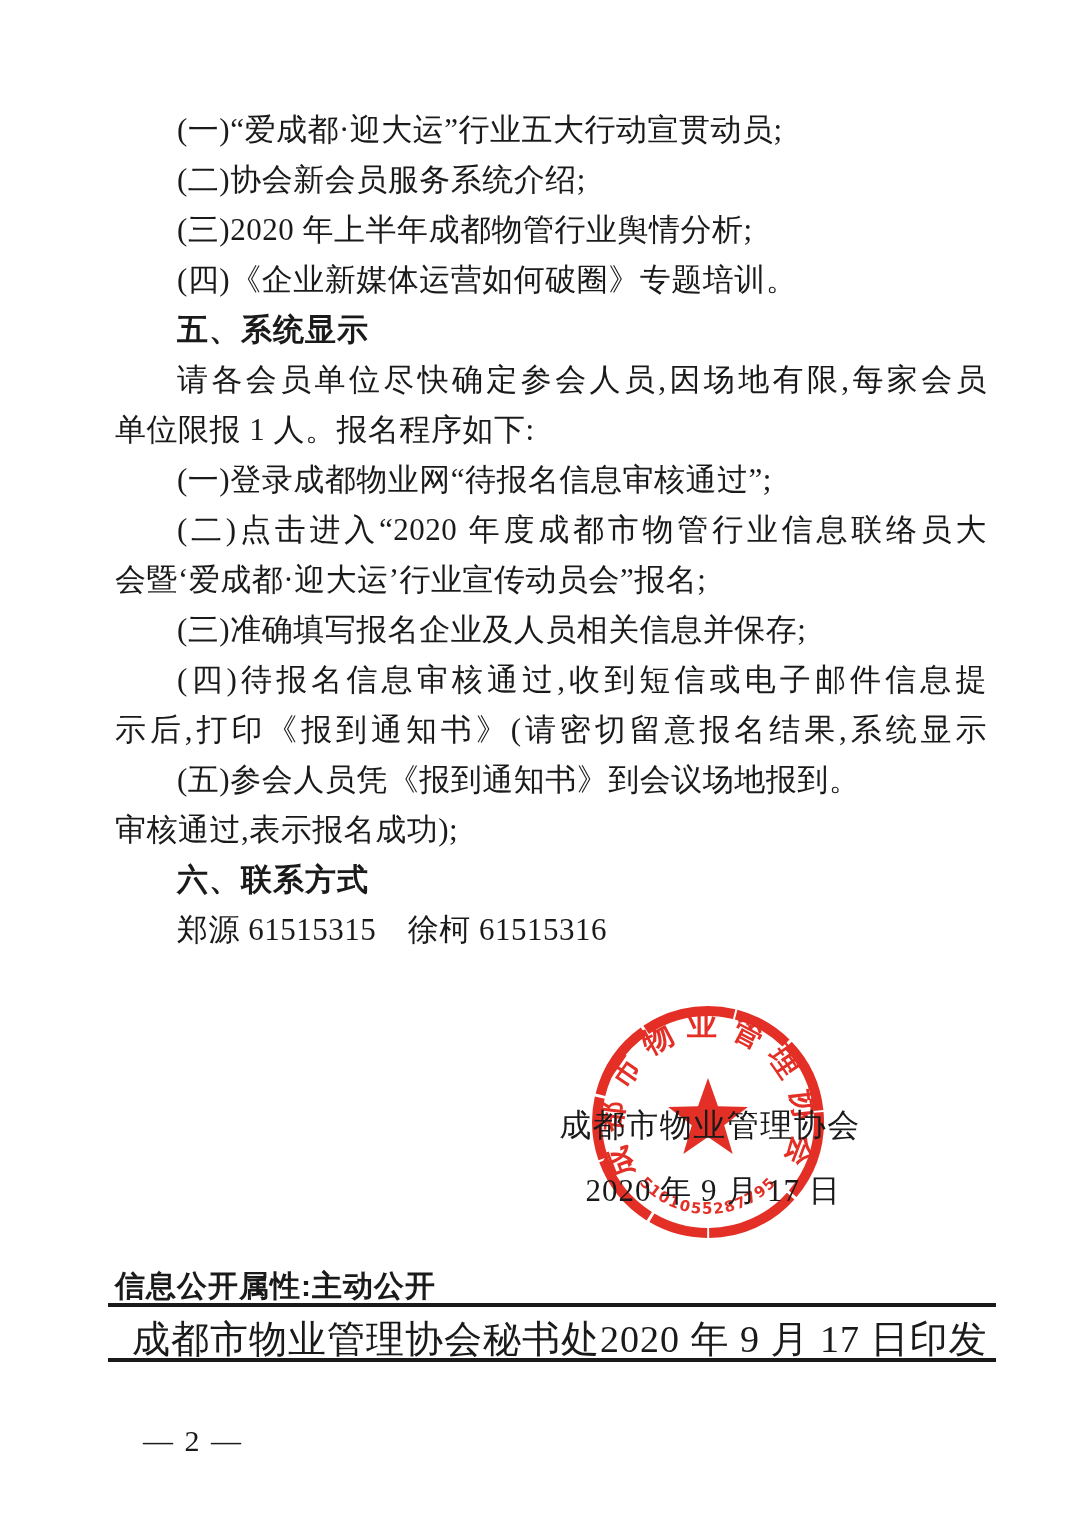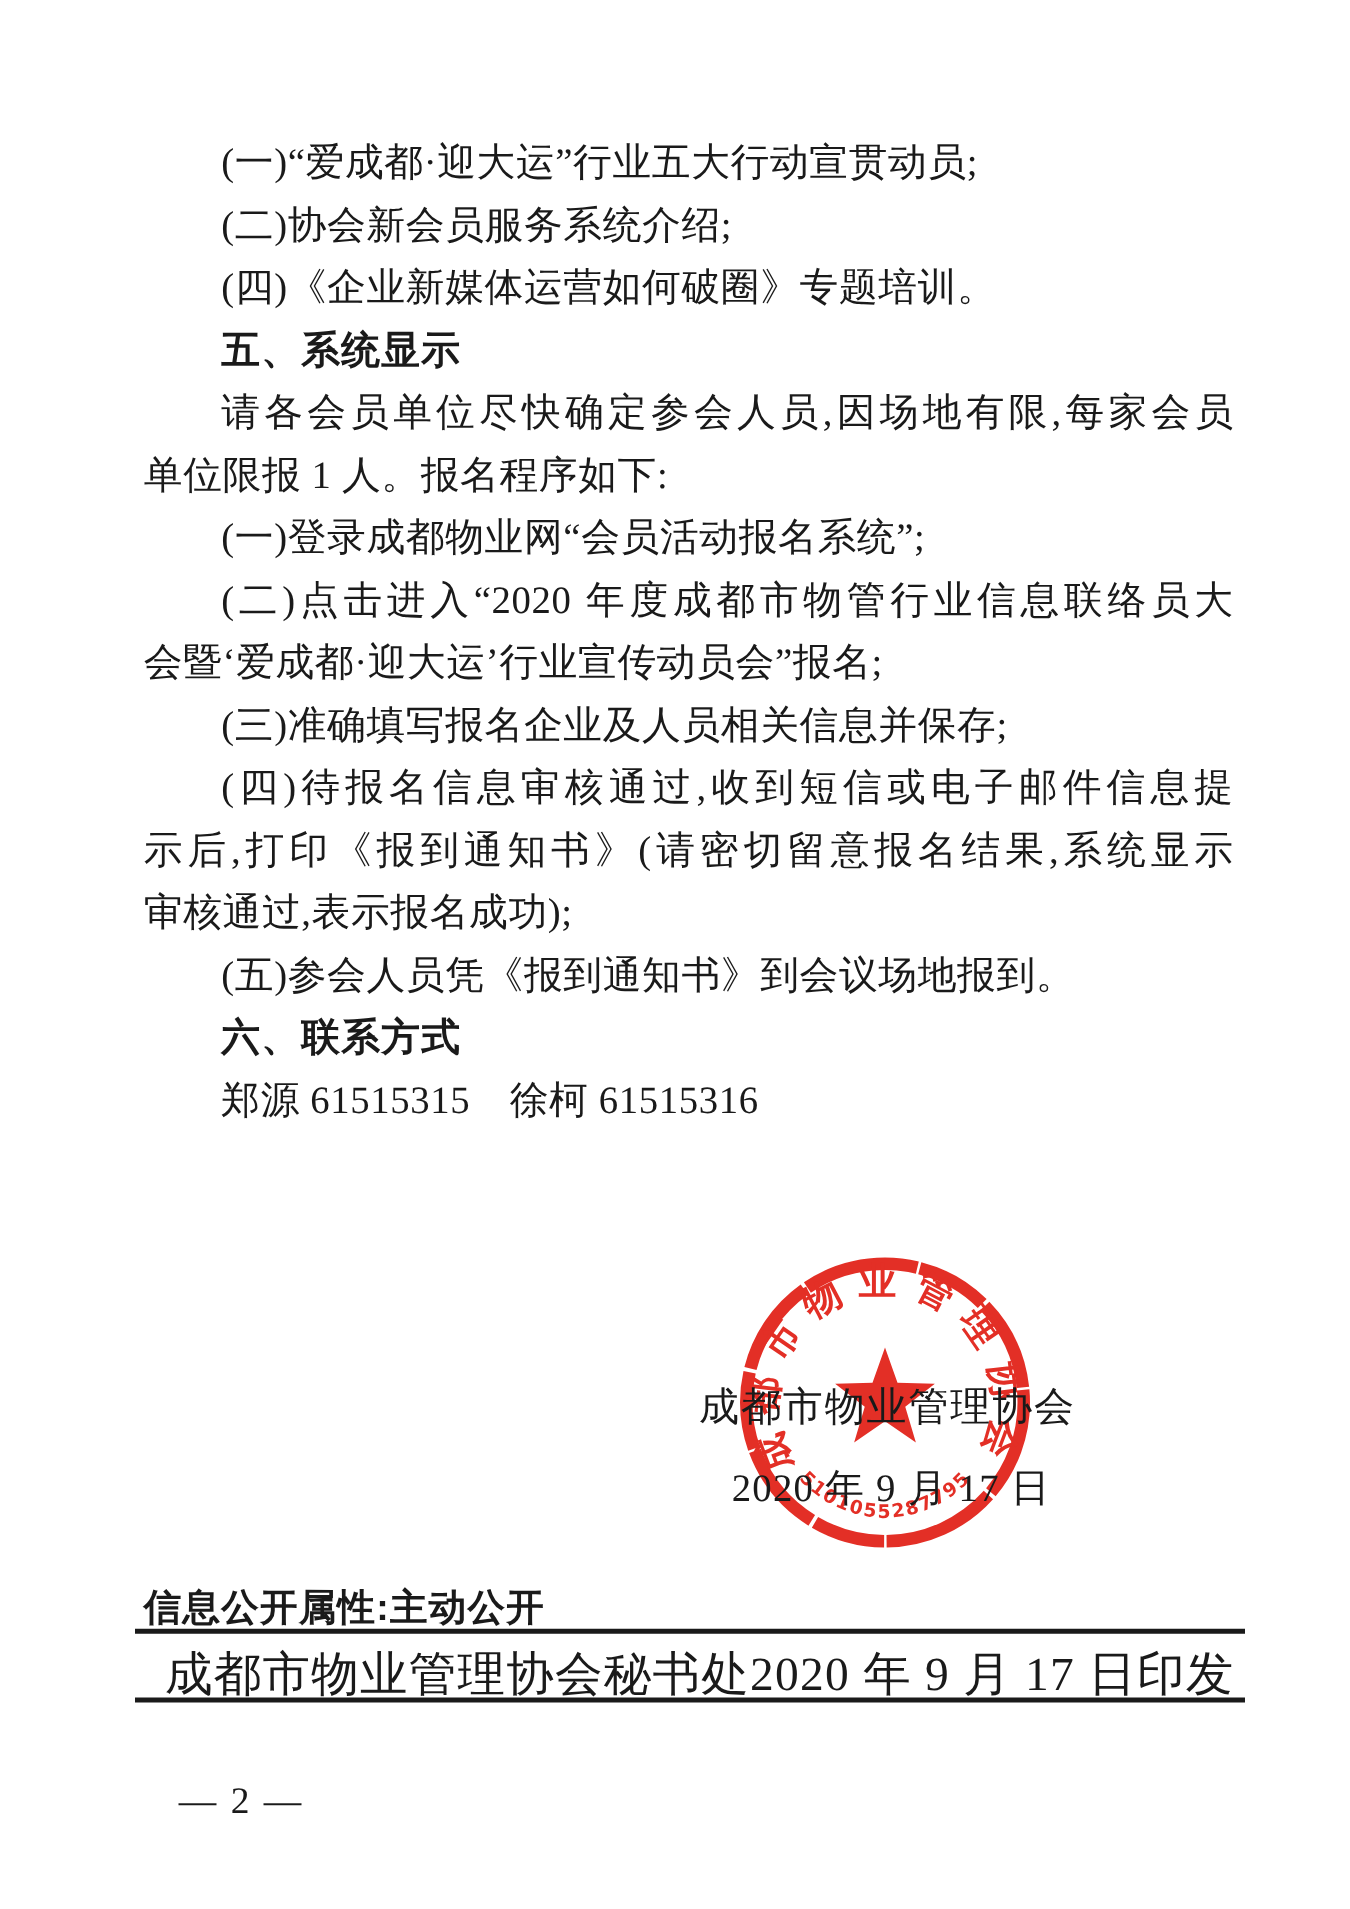--- a/index.html
+++ b/index.html
@@ -90,32 +90,33 @@
   }
 </style>
 </head>
 <body>
 
 <div class="page">
 
   <div class="doc-body">
       <div class="line indent">(一)“爱成都·迎大运”行业五大行动宣贯动员;</div>
       <div class="line indent">(二)协会新会员服务系统介绍;</div>
+      <div class="line indent">(三)2020 年上半年成都物管行业舆情分析;</div>
       <div class="line indent">(四)《企业新媒体运营如何破圈》专题培训。</div>
       <div class="line indent heading">五、系统显示</div>
       <div class="line indent fill">请各会员单位尽快确定参会人员,因场地有限,每家会员</div>
       <div class="line">单位限报 1 人。报名程序如下:</div>
-      <div class="line indent">(一)登录成都物业网“会员活动报名系统”;</div>
+      <div class="line indent">(一)登录成都物业网“待报名信息审核通过”;</div>
       <div class="line indent fill">(二)点击进入“2020 年度成都市物管行业信息联络员大</div>
       <div class="line">会暨‘爱成都·迎大运’行业宣传动员会”报名;</div>
       <div class="line indent">(三)准确填写报名企业及人员相关信息并保存;</div>
       <div class="line indent fill">(四)待报名信息审核通过,收到短信或电子邮件信息提</div>
       <div class="line fill">示后,打印《报到通知书》(请密切留意报名结果,系统显示</div>
+      <div class="line indent">(五)参会人员凭《报到通知书》到会议场地报到。</div>
       <div class="line">审核通过,表示报名成功);</div>
-      <div class="line indent">(五)参会人员凭《报到通知书》到会议场地报到。</div>
       <div class="line indent heading">六、联系方式</div>
       <div class="line indent">郑源 61515315　徐柯 61515316</div>
     </div>
 
   <svg class="seal" width="240" height="246" viewBox="0 0 240 246">
     <circle cx="120" cy="122" r="111" fill="none" stroke="#e2231a" stroke-width="10" stroke-dasharray="78 3 92 2 58 3 73 2 62 3"></circle>
     <defs>
       <path id="sealTopArc" d="M 48.7 171.9 A 87 87 0 1 1 191.3 171.9" fill="none"></path>
       <path id="sealBottomArc" d="M 47.5 178.7 A 92 92 0 0 0 192.5 178.7" fill="none"></path>
     </defs>

